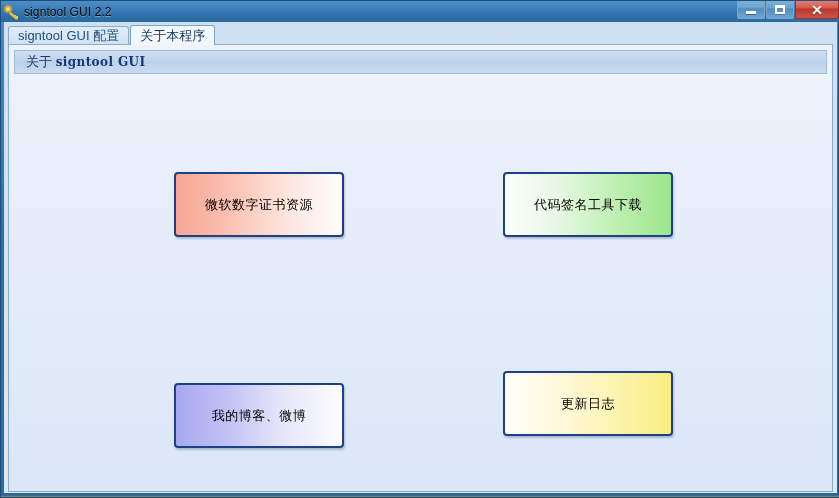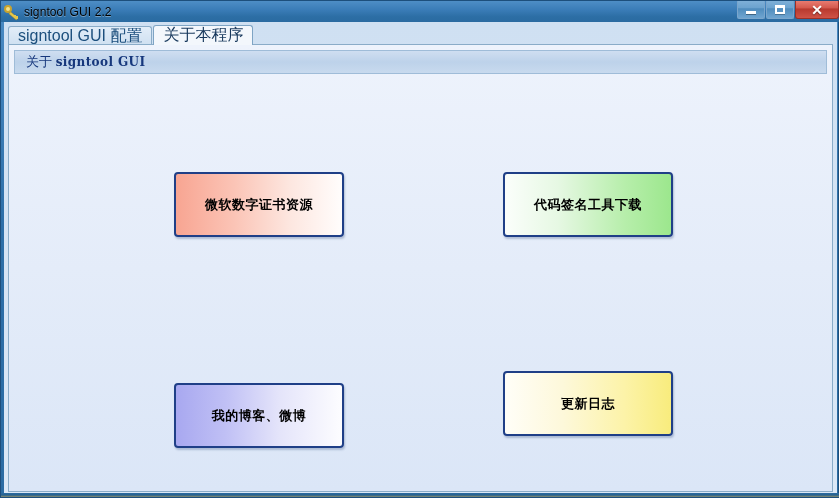--- a/index.html
+++ b/index.html
@@ -108,21 +108,21 @@
     width: 825px;
     height: 20px;
     display: flex;
     align-items: flex-end;
   }
   .tab {
     height: 19px;
     padding: 0 9px;
     display: flex;
     align-items: center;
-    font-size: 16px;
+    font-size: 13px;
     border: 1px solid #8aacc8;
     border-bottom: none;
     border-radius: 3px 3px 0 0;
     white-space: nowrap;
     color: #1c4f7d;
     position: relative;
   }
   .tab.inactive {
     background: linear-gradient(to bottom, #e2edf8 0%, #cfe0f1 100%);
     margin-right: 1px;
@@ -175,21 +175,21 @@
   .bigbtn {
     position: absolute;
     width: 170px;
     height: 65px;
     border: 2px solid #1f3f87;
     border-radius: 4px;
     display: flex;
     align-items: center;
     justify-content: center;
     font-size: 13px;
-    font-weight: bold;
+    font-weight: normal;
     color: #000;
     letter-spacing: 0.5px;
     box-shadow: 1px 2px 2px rgba(40,70,120,0.28);
     cursor: pointer;
     text-align: center;
   }
   #btn-ms-cert  { left: 165px; top: 127px;
     background: linear-gradient(to right, #f8a592 0%, #fbc4b6 35%, #fde6df 68%, #fffdfc 100%); }
   #btn-signtool { left: 494px; top: 127px;
     background: linear-gradient(to right, #fbfefb 0%, #e6f8e3 32%, #b7eeab 72%, #9ce78d 100%); }

